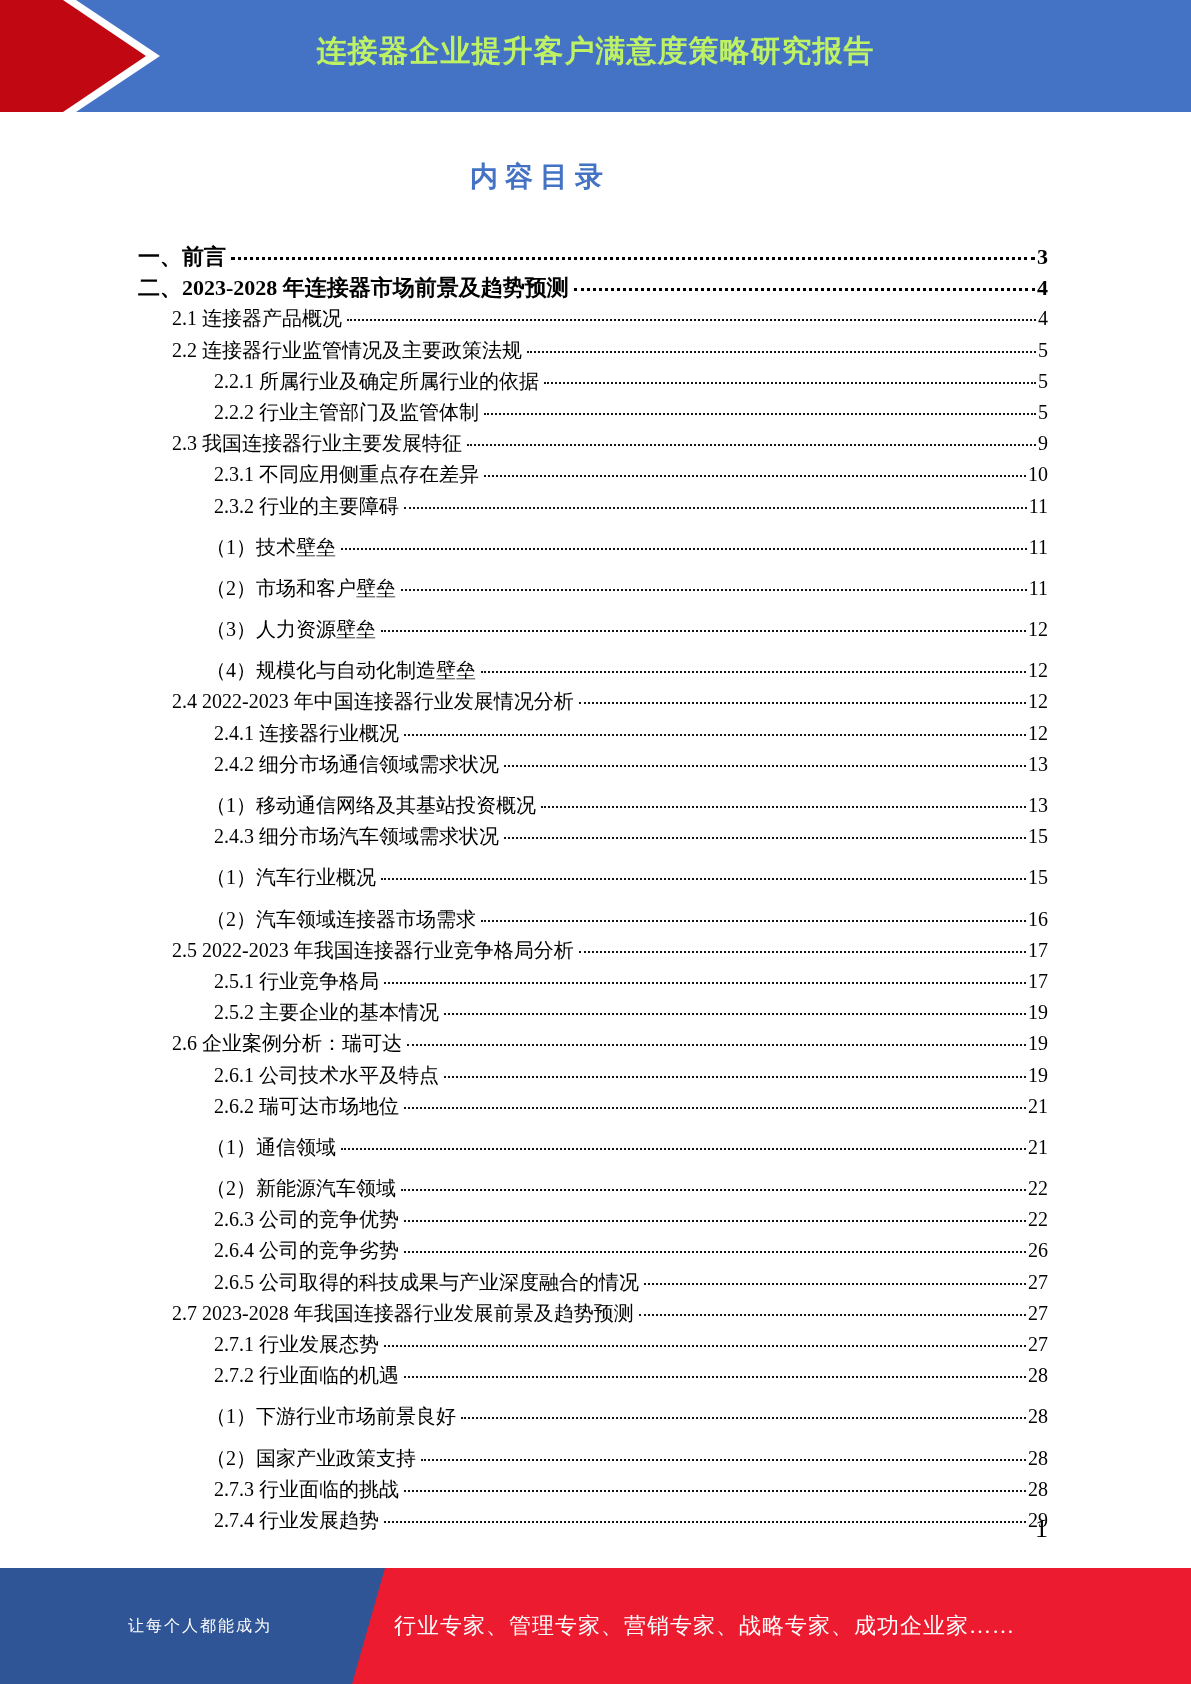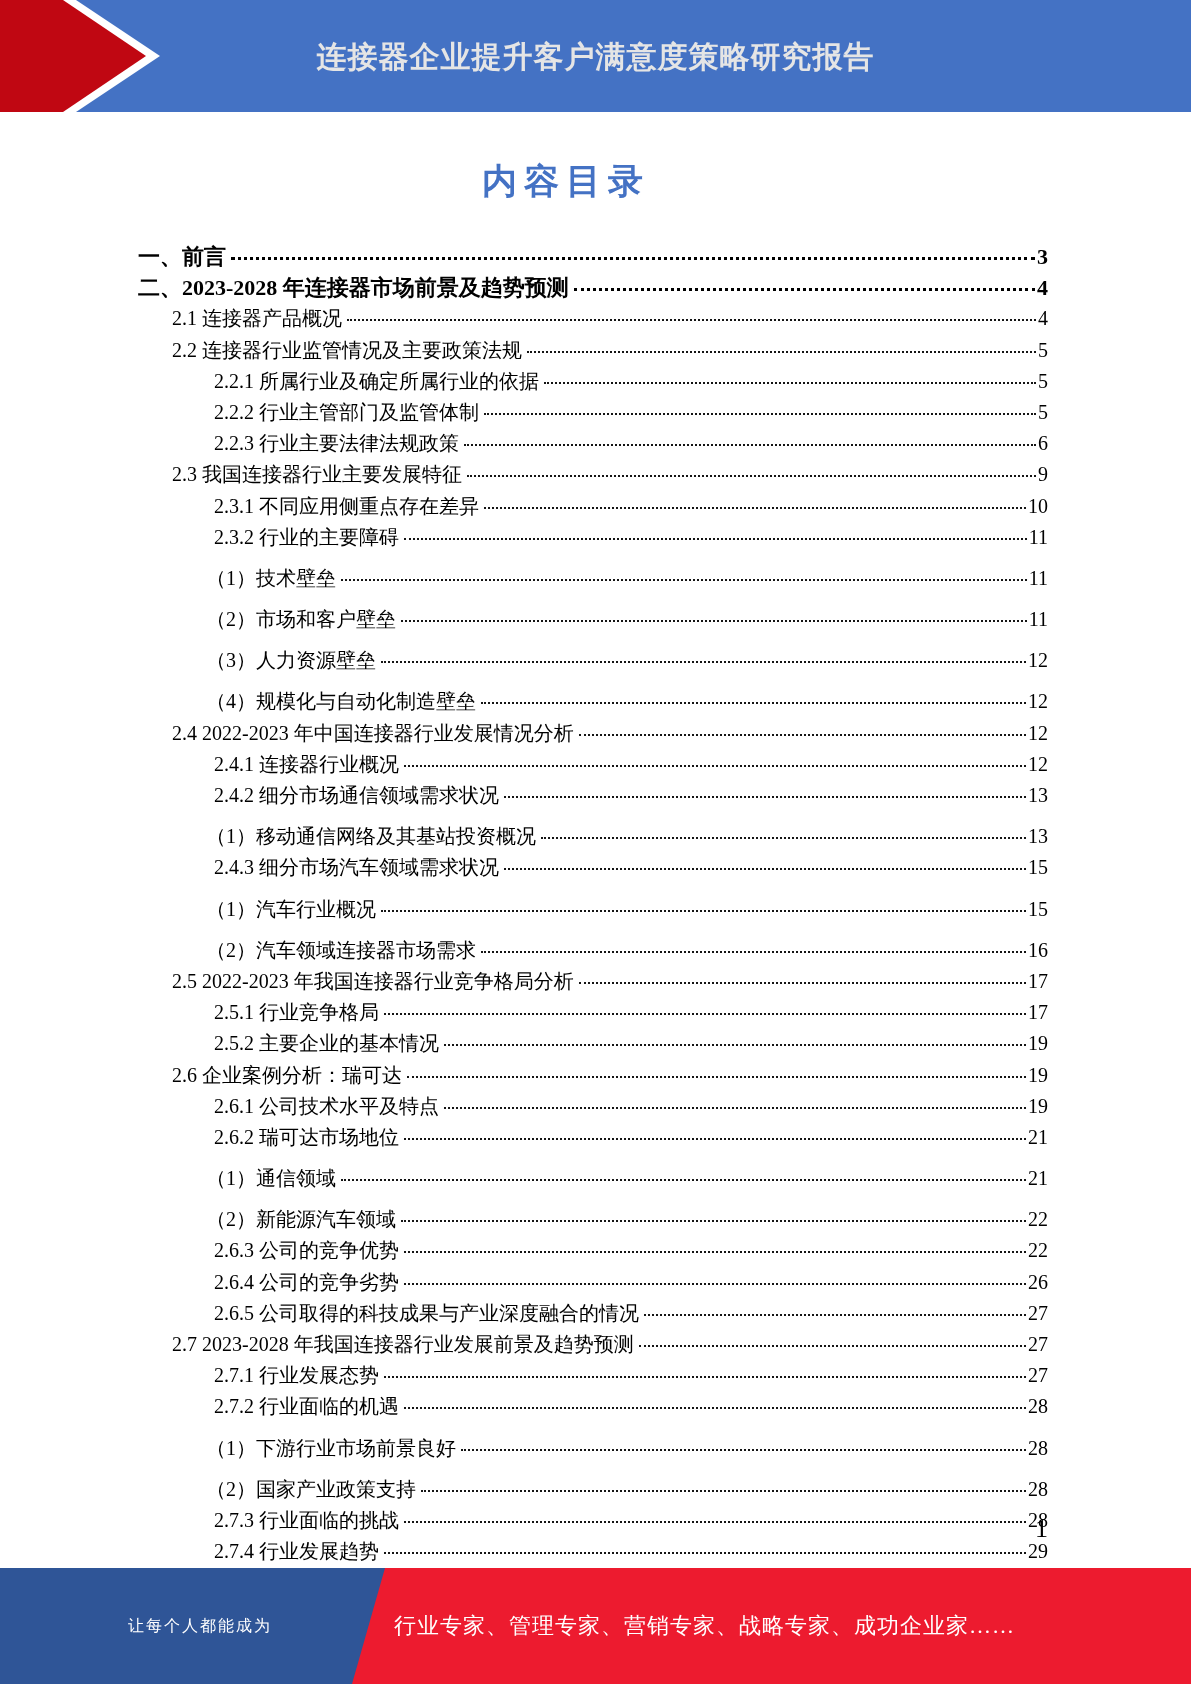--- a/index.html
+++ b/index.html
@@ -16,36 +16,35 @@
   .header-bar {
     position:absolute; top:0; left:0;
     width:1191px; height:112px;
     background:#4472C4;
   }
   .header-arrow {
     position:absolute; top:0; left:0;
     width:168px; height:112px;
   }
   .header-title {
-    position:absolute; top:14px; left:0;
+    position:absolute; top:8px; left:0;
     width:1191px; height:86px;
     display:flex; align-items:center; justify-content:center;
     font-family:Liberation Sans, sans-serif;
     font-weight:bold; font-size:30px; letter-spacing:1px;
-    color:#e5e5e5;
+    color:#bef264;
   }
 
   
   .doc-title {
     position:absolute; top:158px; left:0;
     width:1080px; text-align:center;
     color:#4472C4;
-    font-weight:bold; font-size:35px;
+    font-weight:bold; font-size:28px;
     letter-spacing:7px;
-    margin-left:26px;
   }
 
   
   .toc {
     position:absolute; top:241px; left:138px;
     width:910px;
   }
   .toc-row {
     display:flex; align-items:baseline;
     height:31.2px; line-height:31.2px;
@@ -134,25 +133,20 @@
     <div class="toc-row lvl3">
       <span class="toc-label">2.2.1 所属行业及确定所属行业的依据</span>
       <span class="toc-dots"></span>
       <span class="toc-page">5</span>
     </div>
     <div class="toc-row lvl3">
       <span class="toc-label">2.2.2 行业主管部门及监管体制</span>
       <span class="toc-dots"></span>
       <span class="toc-page">5</span>
     </div>
-    <div class="toc-row lvl3">
-      <span class="toc-label">2.2.3 行业主要法律法规政策</span>
-      <span class="toc-dots"></span>
-      <span class="toc-page">6</span>
-    </div>
     <div class="toc-row lvl2">
       <span class="toc-label">2.3 我国连接器行业主要发展特征</span>
       <span class="toc-dots"></span>
       <span class="toc-page">9</span>
     </div>
     <div class="toc-row lvl3">
       <span class="toc-label">2.3.1 不同应用侧重点存在差异</span>
       <span class="toc-dots"></span>
       <span class="toc-page">10</span>
     </div>

